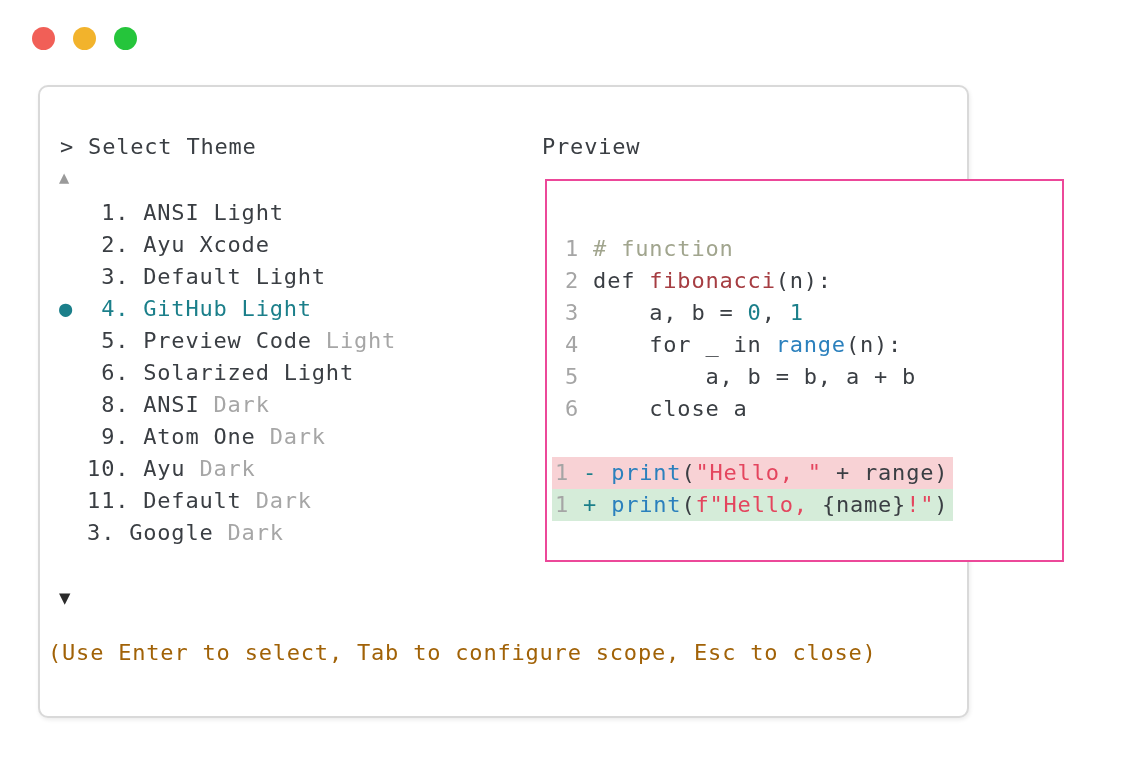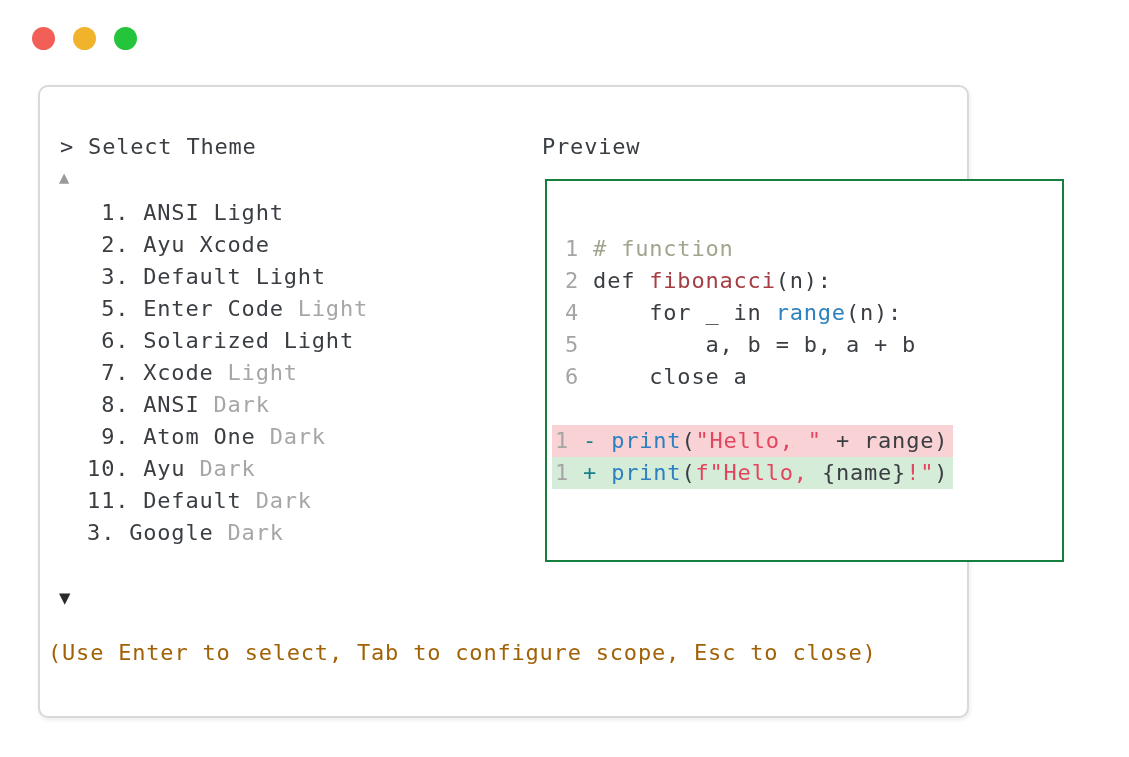--- a/index.html
+++ b/index.html
@@ -26,21 +26,21 @@
   .theme-list{position:absolute;left:19px;top:110px}
   .theme-row{white-space:pre;line-height:32px;height:32px;cursor:default}
   .theme-row .bullet{color:var(--selected-teal)}
   .theme-row.selected .name,.theme-row.selected .num{color:var(--selected-teal)}
   .theme-row .muted{color:var(--text-muted)}
 
   .footer-hint{position:absolute;left:8px;top:550px;color:#a16207;white-space:pre;line-height:32px}
 
   .preview-label{position:absolute;left:502px;top:44px;line-height:32px}
   .preview-box{position:absolute;left:505px;top:92px;width:519px;height:383px;
-               border:2px solid #15803d;background:#fff}
+               border:2px solid #ec4899;background:#fff}
   .code{position:absolute;left:5px;top:52px}
   .code-line{white-space:pre;line-height:32px;height:32px;padding-left:13px}
   .code-line.blank{padding:0}
   .ln{color:#a5a5a5}
   .tok-text{color:var(--text-dark)}
   .tok-comment{color:var(--syntax-comment-olive)}
   .tok-function{color:var(--syntax-function-red)}
   .tok-builtin{color:var(--syntax-blue)}
   .tok-number{color:var(--syntax-number-teal)}
   .tok-string{color:var(--syntax-string-red)}
@@ -61,40 +61,41 @@
 
 <div class="panel">
   <div class="dialog-title"><span>&gt;</span><span> </span><span>Select Theme</span></div>
 
   <div class="scroll-up">▲</div>
 
   <div class="theme-list">
       <div class="theme-row"><span class="bullet">  </span><span class="num"> 1. </span><span class="name">ANSI Light</span></div>
       <div class="theme-row"><span class="bullet">  </span><span class="num"> 2. </span><span class="name">Ayu Xcode</span></div>
       <div class="theme-row"><span class="bullet">  </span><span class="num"> 3. </span><span class="name">Default Light</span></div>
-      <div class="theme-row"><span class="bullet">  </span><span class="num"> 5. </span><span class="name">Enter Code</span><span class="muted"> Light</span></div>
+      <div class="theme-row selected"><span class="bullet">● </span><span class="num"> 4. </span><span class="name">GitHub Light</span></div>
+      <div class="theme-row"><span class="bullet">  </span><span class="num"> 5. </span><span class="name">Preview Code</span><span class="muted"> Light</span></div>
       <div class="theme-row"><span class="bullet">  </span><span class="num"> 6. </span><span class="name">Solarized Light</span></div>
-      <div class="theme-row"><span class="bullet">  </span><span class="num"> 7. </span><span class="name">Xcode</span><span class="muted"> Light</span></div>
       <div class="theme-row"><span class="bullet">  </span><span class="num"> 8. </span><span class="name">ANSI</span><span class="muted"> Dark</span></div>
       <div class="theme-row"><span class="bullet">  </span><span class="num"> 9. </span><span class="name">Atom One</span><span class="muted"> Dark</span></div>
       <div class="theme-row"><span class="bullet">  </span><span class="num">10. </span><span class="name">Ayu</span><span class="muted"> Dark</span></div>
       <div class="theme-row"><span class="bullet">  </span><span class="num">11. </span><span class="name">Default</span><span class="muted"> Dark</span></div>
       <div class="theme-row"><span class="bullet">  </span><span class="num">3. </span><span class="name">Google</span><span class="muted"> Dark</span></div>
     </div>
 
   <div class="scroll-down">▼</div>
 
   <div class="footer-hint">(Use Enter to select, Tab to configure scope, Esc to close)</div>
 
   <div class="preview-label">Preview</div>
 
   <div class="preview-box">
     <div class="code">
         <div class="code-line"><span class="ln">1 </span><span class="tok-comment"># function</span></div>
         <div class="code-line"><span class="ln">2 </span><span class="tok-text">def </span><span class="tok-function">fibonacci</span><span class="tok-text">(n):</span></div>
+        <div class="code-line"><span class="ln">3 </span><span class="tok-text">    a, b = </span><span class="tok-number">0</span><span class="tok-text">, </span><span class="tok-number">1</span></div>
         <div class="code-line"><span class="ln">4 </span><span class="tok-text">    for _ in </span><span class="tok-builtin">range</span><span class="tok-text">(n):</span></div>
         <div class="code-line"><span class="ln">5 </span><span class="tok-text">        a, b = b, a + b</span></div>
         <div class="code-line"><span class="ln">6 </span><span class="tok-text">    close a</span></div>
         <div class="code-line blank"></div>
         <div class="code-line diff-line"><span class="diff-chip removed"><span class="ln">1 </span><span class="tok-sign">- </span><span class="tok-builtin">print</span><span class="tok-text">(</span><span class="tok-string">"Hello, "</span><span class="tok-text"> + range)</span></span></div>
         <div class="code-line diff-line"><span class="diff-chip added"><span class="ln">1 </span><span class="tok-sign">+ </span><span class="tok-builtin">print</span><span class="tok-text">(</span><span class="tok-string">f"Hello, </span><span class="tok-text">{name}</span><span class="tok-string">!"</span><span class="tok-text">)</span></span></div>
       </div>
   </div>
 </div>
 

